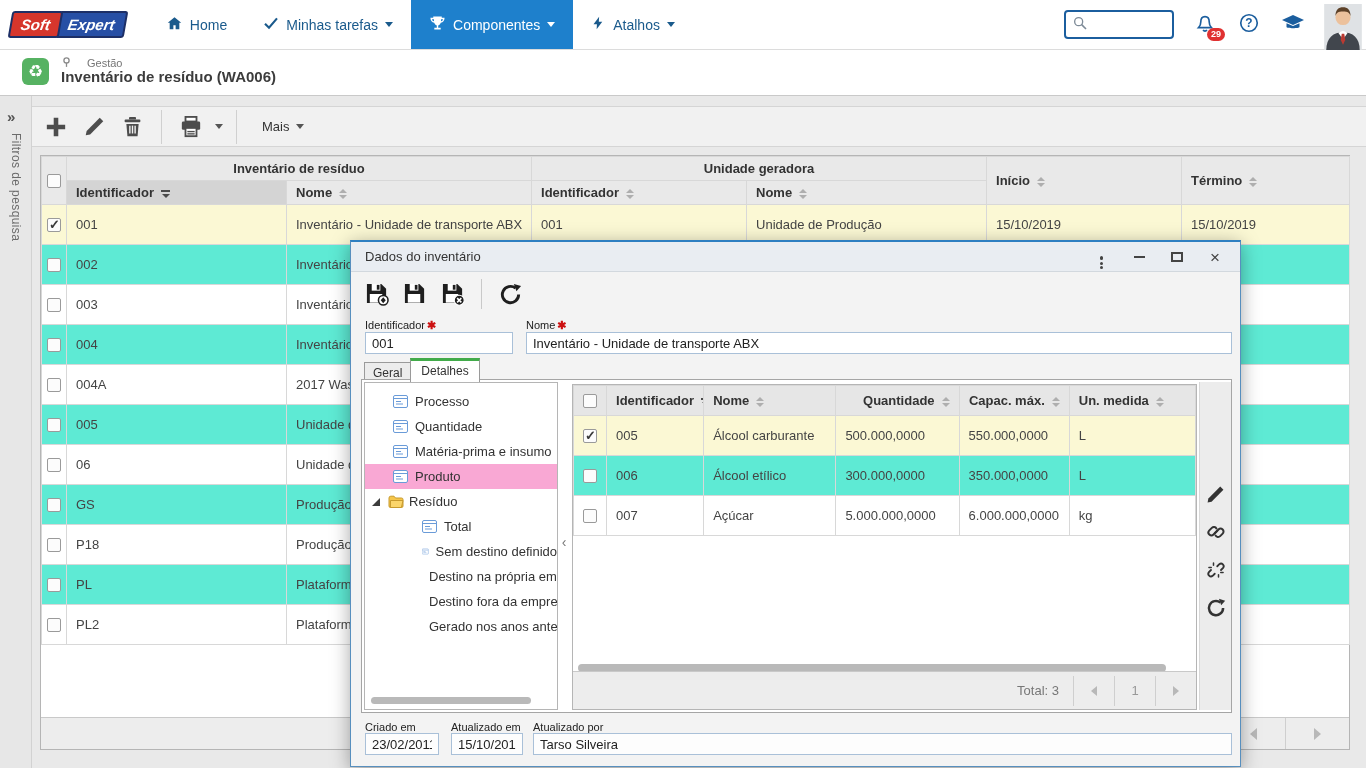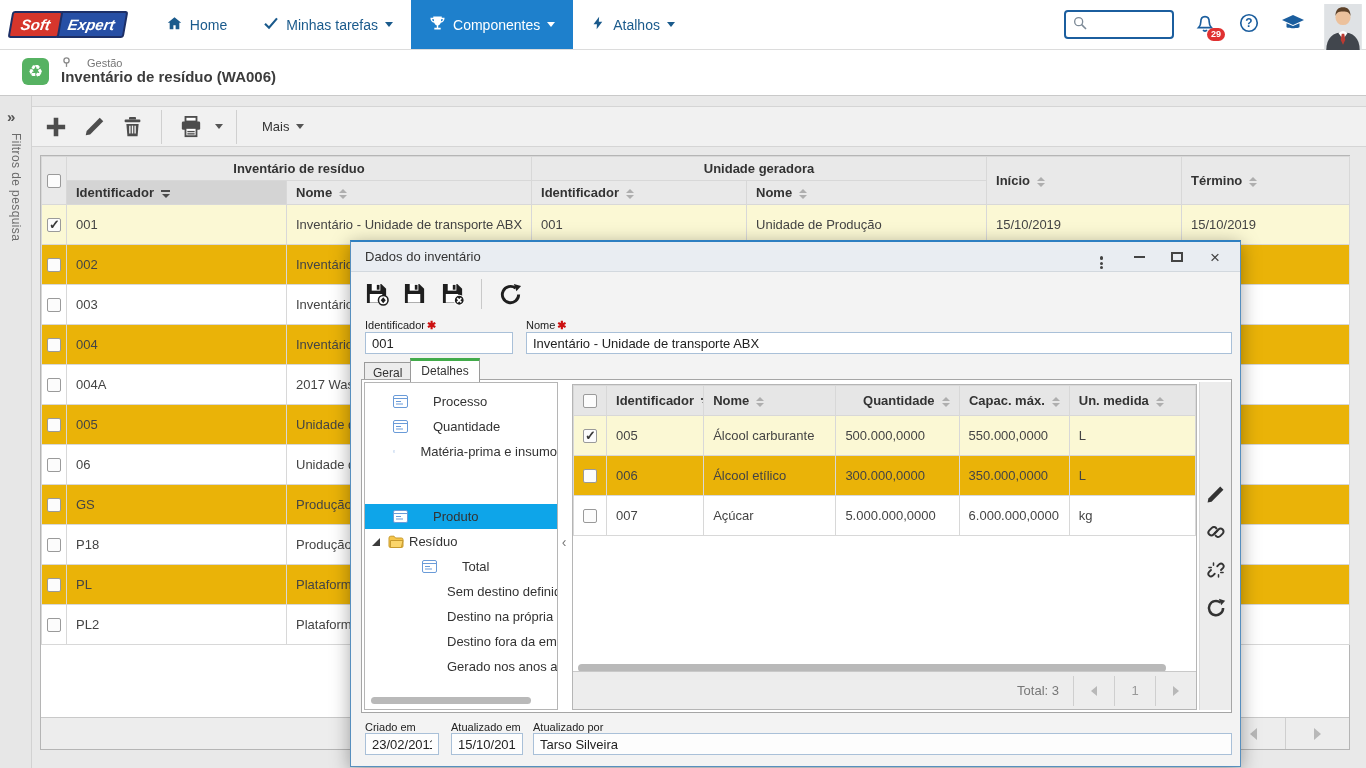--- a/index.html
+++ b/index.html
@@ -44,21 +44,21 @@
 
   
   table.grid { border-collapse:collapse; table-layout:fixed; font-size:13px; color:#444; background:#fff; }
   .grid th, .grid td { border:1px solid #d8d8d8; padding:0 9px; overflow:hidden; white-space:nowrap; text-align:left; }
   .grid thead th { background:#e9e9e9; font-weight:bold; color:#333; height:24px; }
   .grid th.group { text-align:center; }
   .grid th.sorted { background:#d4d4d4; }
   .grid td { height:40px; }
   .grid .cbcell { text-align:center; padding:0; }
   tr.sel td { background:#fbf8d4; }
-  tr.alt td { background:#eab308; }
+  tr.alt td { background:#5eead4; }
   .num { text-align:right; }
   th.num { text-align:right; }
 
   .cb { display:inline-block; width:14px; height:14px; border:1px solid #9a9a9a; border-radius:2px; background:#fcfcfc; position:relative; vertical-align:middle; cursor:pointer; }
   .cb.checked::after { content:"✓"; position:absolute; left:1px; top:-2px; font-size:13px; font-weight:bold; color:#3a3a3a; }
 
   .sorts { display:inline-flex; flex-direction:column; gap:2px; margin-left:7px; vertical-align:middle; }
   .t-up { width:0; height:0; border-left:4px solid transparent; border-right:4px solid transparent; border-bottom:4px solid #aeaeae; }
   .t-dn { width:0; height:0; border-left:4px solid transparent; border-right:4px solid transparent; border-top:4px solid #aeaeae; }
   .sort-desc { display:inline-flex; flex-direction:column; align-items:center; gap:2px; margin-left:7px; vertical-align:middle; }
@@ -91,24 +91,24 @@
   .fldinput { position:absolute; height:22px; border:1px solid #a9c0d8; background:#fff; font-size:13px; color:#222; padding:0 6px; font-family:"Liberation Sans", sans-serif; }
   .fldinput.ro { background:#fdfdfd; }
 
   .tabs { position:absolute; left:13px; top:116px; display:flex; align-items:flex-end; }
   .tab { font-size:12px; color:#333; border:1px solid #9a9a9a; border-bottom:none; background:#ececec; padding:3px 8px 2px; cursor:pointer; }
   .tab.active { background:#fff; border-top:3px solid #42ab4a; padding:3px 10px 4px; position:relative; z-index:2; margin-left:-1px; }
 
   .tab-box { position:absolute; left:10px; top:137px; width:871px; height:334px; background:#fff; border:1px solid #a5a5a5; }
 
   .tree-panel { position:absolute; left:2px; top:2px; width:194px; height:328px; background:#fff; border:1px solid #b5b5b5; overflow:hidden; }
-  .tnode { display:flex; align-items:center; height:25px; padding-left:28px; gap:25px; font-size:13px; color:#333; white-space:nowrap; cursor:pointer; }
+  .tnode { display:flex; align-items:center; height:25px; padding-left:28px; gap:7px; font-size:13px; color:#333; white-space:nowrap; cursor:pointer; }
   .tnode.folder-row { padding-left:7px; gap:5px; }
   .tnode.child { padding-left:57px; }
-  .tnode.sel { background:#0ea5e9;margin-top:40px; }
+  .tnode.sel { background:#f9a8d4; }
   .exp { width:0; height:0; border:4px solid transparent; border-right-color:#3c3c3c; border-bottom-color:#3c3c3c; margin-right:3px; }
   .tree-hscroll { position:absolute; left:6px; bottom:5px; width:160px; height:7px; border-radius:4px; background:#b9b9b9; }
   .splitter { position:absolute; left:196px; top:150px; width:12px; height:24px; color:#777; font-size:14px; display:flex; align-items:center; justify-content:center; cursor:pointer; }
 
   .dtable-wrap { position:absolute; left:210px; top:4px; width:625px; height:326px; background:#fff; border:1px solid #b5b5b5; }
   .dtable-wrap table.grid thead th { height:30px; background:#e6e6e6; }
   .dt-hscroll { position:absolute; left:5px; bottom:37px; width:588px; height:8px; border-radius:4px; background:#b9b9b9; }
   .dt-pager { position:absolute; left:0; bottom:0; width:100%; height:38px; background:#ededed; border-top:1px solid #c9c9c9; display:flex; align-items:center; justify-content:flex-end; font-size:13px; color:#777; }
   .dt-total { margin-right:14px; }
   .dt-pbtn { width:41px; height:30px; border-left:1px solid #cfcfcf; display:flex; align-items:center; justify-content:center; color:#999; cursor:pointer; }

